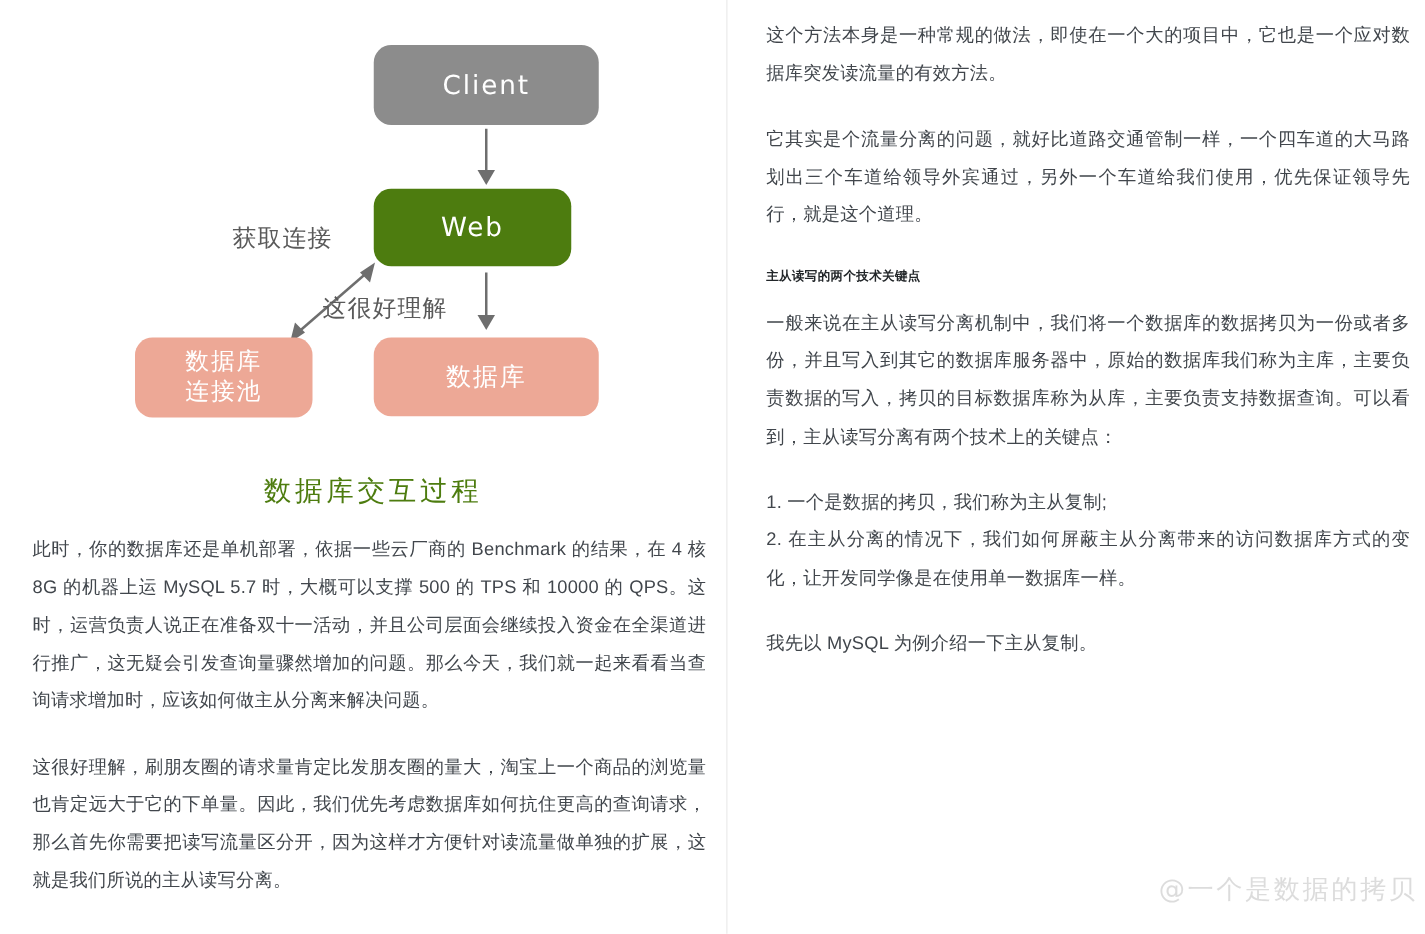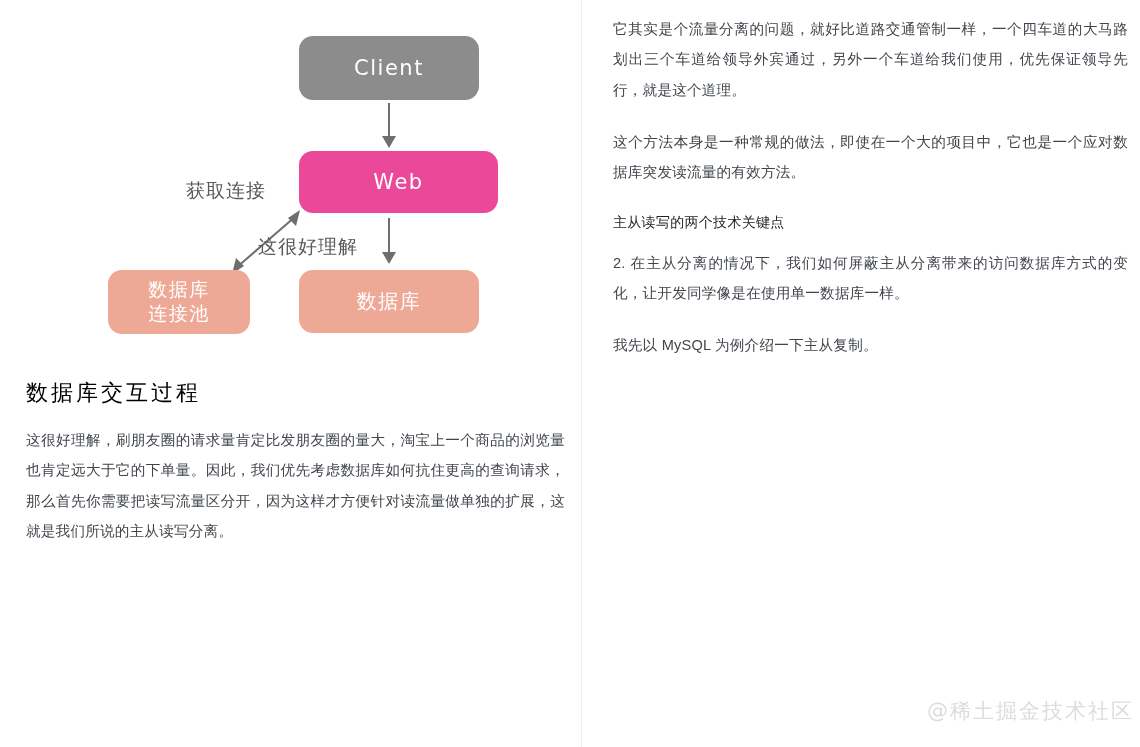--- a/index.html
+++ b/index.html
@@ -65,22 +65,22 @@
     user-select: none;
   }
   .node-client {
     left: 273px; top: 36px;
     width: 180px; height: 64px;
     background: #8c8c8c;
     font-size: 21px;
   }
   .node-web {
     left: 273px; top: 151px;
-    width: 199px; height: 62px;
-    background: #ec4899;
+    width: 158px; height: 62px;
+    background: #4d7c0f;
     font-size: 21px;
   }
   .node-db {
     left: 273px; top: 270px;
     width: 180px; height: 63px;
     background: #eda896;
     font-size: 20px;
   }
   .node-pool {
     left: 82px; top: 270px;
@@ -118,39 +118,40 @@
     letter-spacing: 1px;
     white-space: nowrap;
   }
   .lbl-get { left: 160px; top: 178px; }
   .lbl-ret { left: 232px; top: 234px; }
 
   .diagram-caption {
     position: absolute;
     left: 0; right: 0;
     top: 378px;
+    text-align: center;
     font-family: "DejaVu Sans", sans-serif;
     font-size: 22px;
     letter-spacing: 3px;
-    color: #000000;
+    color: #4d7c0f;
   }
 
   
   p.para {
     margin: 0 0 22px 0;
     font-size: 14.6px;
     line-height: 2.08;
     color: #41464c;
     text-align: justify;
     letter-spacing: 0.2px;
   }
   h3.head {
     margin: 26px 0 16px 0;
-    font-size: 14px;
-    font-weight: normal;
+    font-size: 10px;
+    font-weight: bold;
     color: #222629;
     letter-spacing: 0.3px;
   }
   .list {
     margin: 0 0 22px 0;
     font-size: 14.6px;
     line-height: 2.08;
     color: #41464c;
     letter-spacing: 0.2px;
   }
@@ -208,42 +209,45 @@
         <span class="line2">连接池</span>
       </div>
 
       <div class="node node-db">
         <span>数据库</span>
       </div>
 
       <div class="diagram-caption">数据库交互过程</div>
     </div>
 
+    <p class="para">此时，你的数据库还是单机部署，依据一些云厂商的 Benchmark 的结果，在 4 核 8G 的机器上运 MySQL 5.7 时，大概可以支撑 500 的 TPS 和 10000 的 QPS。这时，运营负责人说正在准备双十一活动，并且公司层面会继续投入资金在全渠道进行推广，这无疑会引发查询量骤然增加的问题。那么今天，我们就一起来看看当查询请求增加时，应该如何做主从分离来解决问题。</p>
 
 
 
     <p class="para">这很好理解，刷朋友圈的请求量肯定比发朋友圈的量大，淘宝上一个商品的浏览量也肯定远大于它的下单量。因此，我们优先考虑数据库如何抗住更高的查询请求，那么首先你需要把读写流量区分开，因为这样才方便针对读流量做单独的扩展，这就是我们所说的主从读写分离。</p>
   </div>
 
   <div class="col-divider"></div>
 
   <div class="col col-right">
 
+    <p class="para">这个方法本身是一种常规的做法，即使在一个大的项目中，它也是一个应对数据库突发读流量的有效方法。</p>
+
     <p class="para right-first">它其实是个流量分离的问题，就好比道路交通管制一样，一个四车道的大马路划出三个车道给领导外宾通过，另外一个车道给我们使用，优先保证领导先行，就是这个道理。</p>
 
-    <p class="para">这个方法本身是一种常规的做法，即使在一个大的项目中，它也是一个应对数据库突发读流量的有效方法。</p>
-
 
     <h3 class="head">主从读写的两个技术关键点</h3>
 
+    <p class="para">一般来说在主从读写分离机制中，我们将一个数据库的数据拷贝为一份或者多份，并且写入到其它的数据库服务器中，原始的数据库我们称为主库，主要负责数据的写入，拷贝的目标数据库称为从库，主要负责支持数据查询。可以看到，主从读写分离有两个技术上的关键点：</p>
 
     <div class="list">
+      <div>1. 一个是数据的拷贝，我们称为主从复制;</div>
       <div>2. 在主从分离的情况下，我们如何屏蔽主从分离带来的访问数据库方式的变化，让开发同学像是在使用单一数据库一样。</div>
     </div>
 
 
 
     <p class="para">我先以 MySQL 为例介绍一下主从复制。</p>
 
   </div>
 
-  <div class="watermark">@稀土掘金技术社区</div>
+  <div class="watermark">@一个是数据的拷贝</div>
 </div>
 
 </body></html>

